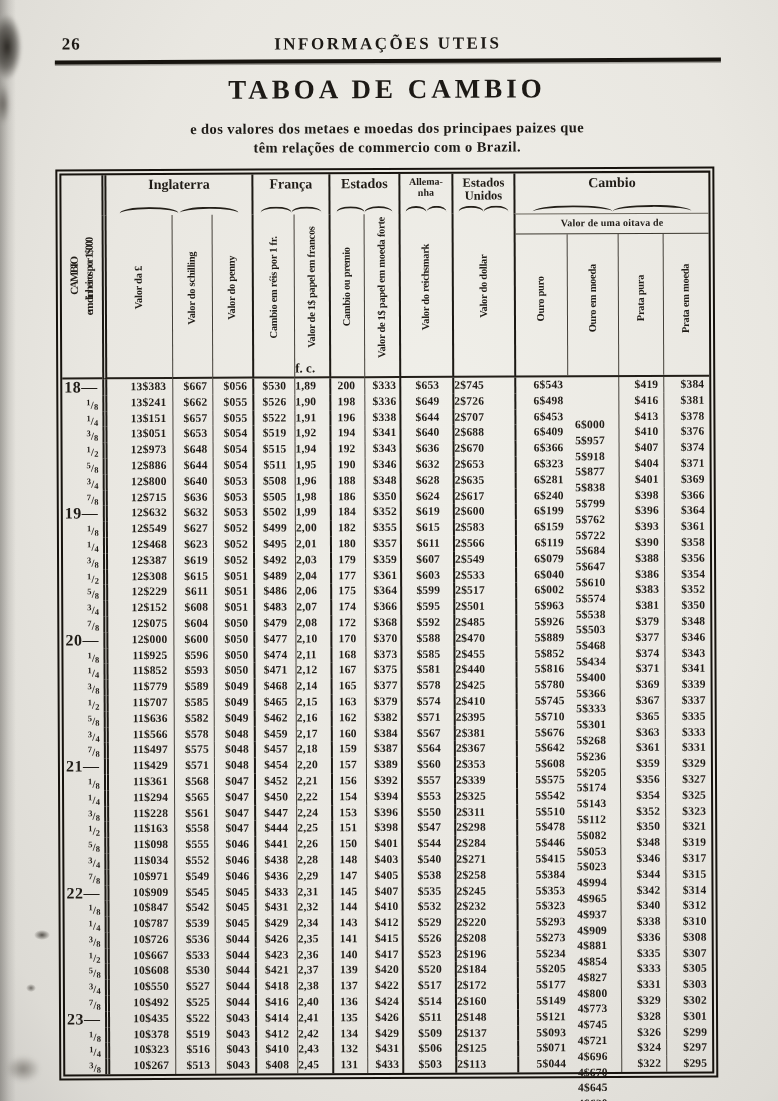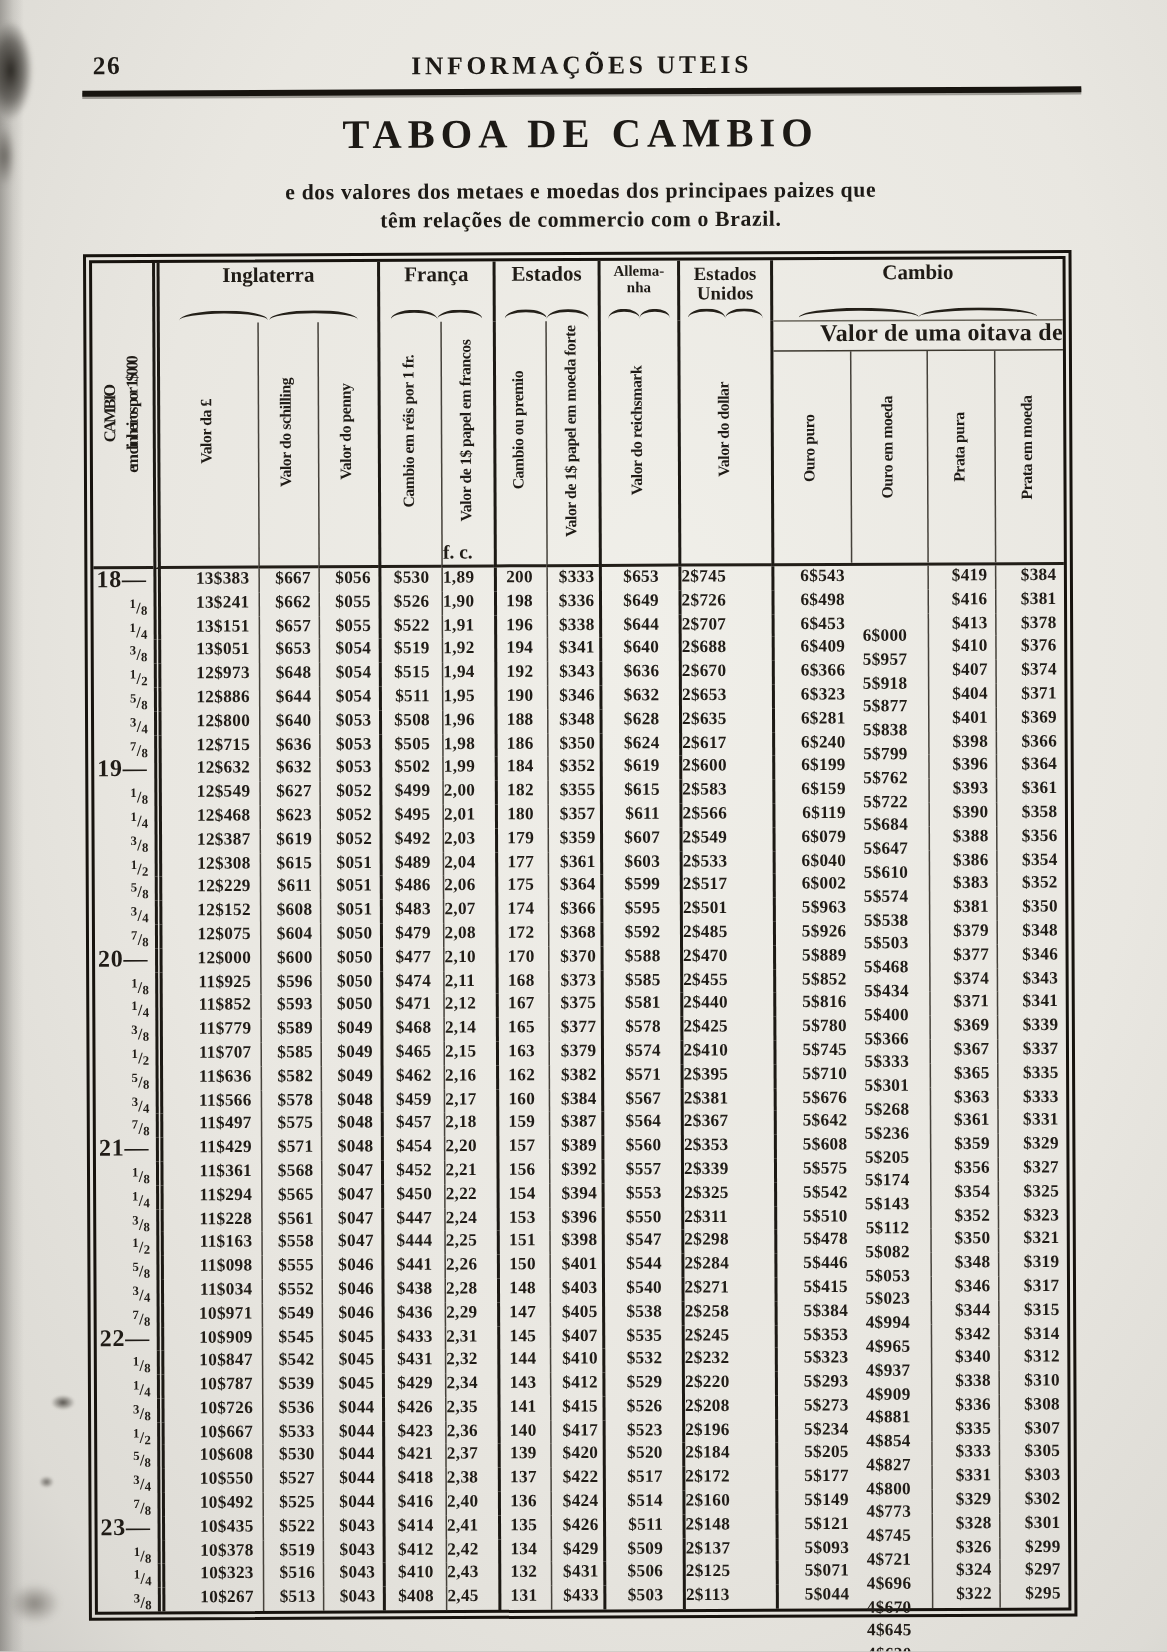--- a/index.html
+++ b/index.html
@@ -68,21 +68,21 @@
     border-top:2px solid #242019;}
   .brace::before{left:0;border-radius:100% 100% 0 0/160% 160% 0 0;}
   .brace::after{right:0;border-radius:100% 100% 0 0/160% 160% 0 0;}
   .vcell{grid-row:2;display:flex;align-items:center;justify-content:center;
     padding-bottom:16px;position:relative;border-bottom:2px solid #221e18;}
   .vc2{grid-column:2;}.vc3{grid-column:3;}.vc4{grid-column:4;}.vc5{grid-column:5;}
   .vc6{grid-column:6;}.vc7{grid-column:7;}.vc8{grid-column:8;}.vc9{grid-column:9;}.vc10{grid-column:10;}
   .nowrap .vtext{white-space:nowrap;}
   .fc{position:absolute;bottom:0;left:-14px;right:0;text-align:center;font-size:13px;font-weight:bold;}
   .brz{grid-column:11/span 4;grid-row:2;display:flex;flex-direction:column;border-bottom:2px solid #221e18;}
-  .brz-title{height:19px;line-height:18px;text-align:right;font-size:16px;
+  .brz-title{height:19px;line-height:18px;text-align:center;font-size:10px;
     border-bottom:1px solid #3c382f;border-top:1px solid #6a665c;letter-spacing:.2px;}
   .brz-cols{flex:1;display:flex;}
   .brz-cols .bcell{display:flex;align-items:center;justify-content:center;padding-bottom:12px;}
   .bc1{width:52px;}.bc2{width:52px;border-left:1px solid #45413a;}
   .bc3{width:45px;border-left:1px solid #45413a;}.bc4{width:46px;border-left:1px solid #45413a;}
 
   
   .rows,.row{display:contents;}
   .cell{font-size:11.5px;line-height:15.8px;white-space:nowrap;letter-spacing:.2px;}
   .c0{text-align:right;padding-right:4px;}

